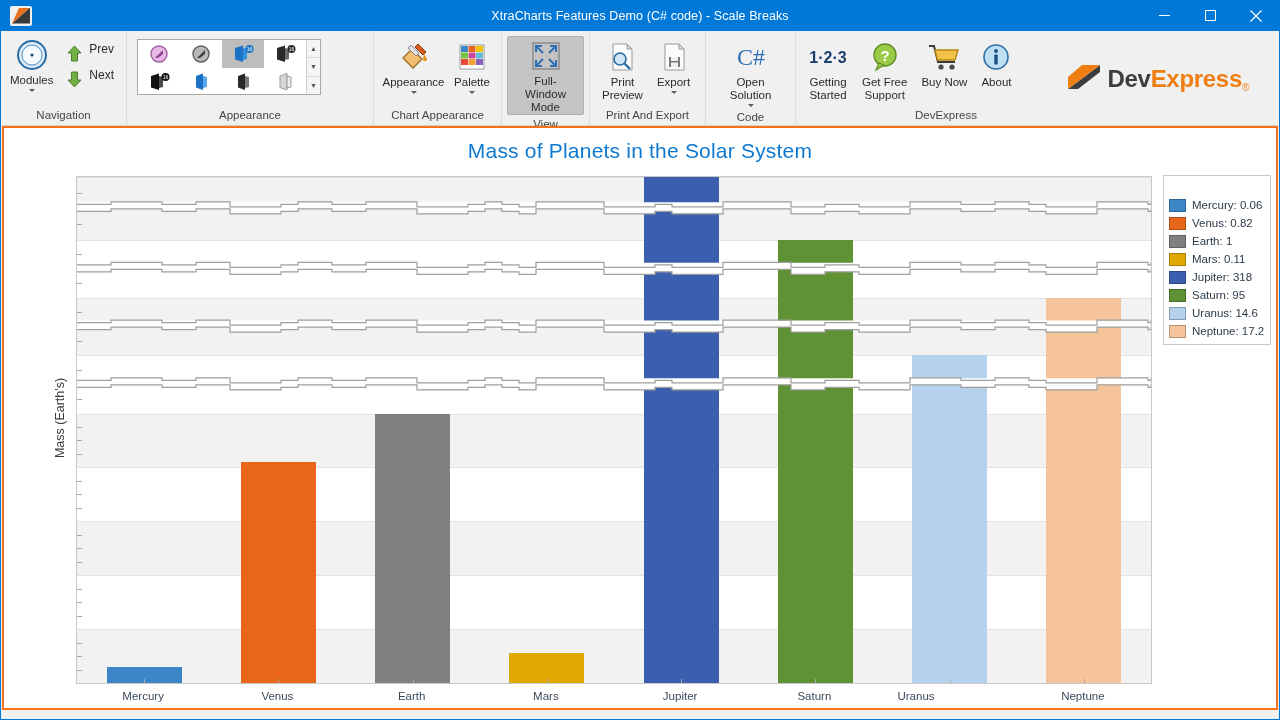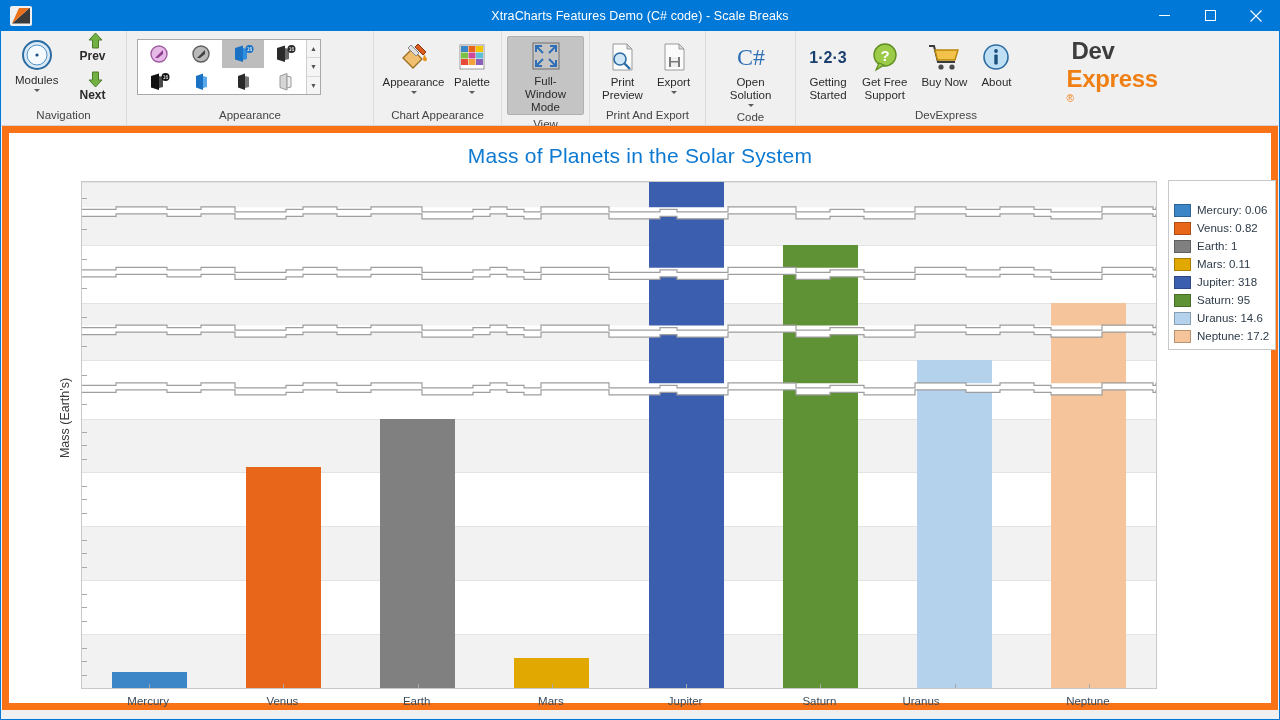--- a/index.html
+++ b/index.html
@@ -37,46 +37,46 @@
             border-right:1px solid #dcdcdc; }
   .rgroup:last-child { border-right:none; }
   .rgroup .gbody { flex:1; display:flex; align-items:flex-start; padding:4px 5px 0 5px; }
   .gcaption { height:20px; line-height:19px; text-align:center; font-size:11.5px;
               color:#444; position:relative; }
 
   .btn { display:flex; flex-direction:column; align-items:center; justify-content:flex-start;
          padding:3px 6px 0 6px; min-width:44px; border:1px solid transparent; border-radius:2px; }
   .btn .lbl { font-size:11.5px; color:#2b2b2b; line-height:13px; text-align:center; margin-top:3px; }
   .btn .ico { height:32px; display:flex; align-items:center; justify-content:center; }
-  .btn.small { flex-direction:column; align-items:flex-end; padding:2px 6px; min-width:0;font-weight:bold; }
+  .btn.small { flex-direction:row; align-items:flex-start; padding:2px 6px; min-width:0; }
   .btn.small .ico { height:20px; width:20px; }
   .btn.small .lbl { margin:0 0 0 5px; font-size:12px; }
   .caret { width:0;height:0;border-left:3.5px solid transparent;border-right:3.5px solid transparent;
            border-top:3.5px solid #5a5a5a; margin-top:2px; }
   .btn.checked { background:#c4c4c4; border-color:#b0b0b0; }
 
   
   .gallery { border:1px solid #a9a9a9; background:#fff; display:flex; height:56px; }
   .gal-items { display:grid; grid-template-columns:repeat(4,42px); grid-template-rows:28px 28px;
                padding:0; }
   .gitem { display:flex; align-items:center; justify-content:center; }
   .gitem.sel { background:#bdbdbd; }
   .gal-scroll { width:14px; border-left:1px solid #cfcfcf; display:flex; flex-direction:column;
                 background:#f5f5f5; }
   .gal-scroll div { flex:1; display:flex; align-items:center; justify-content:center;
                     border-bottom:1px solid #d8d8d8; font-size:7px; color:#555; }
   .gal-scroll div:last-child { border-bottom:none; }
 
   .nav-btns { display:flex; flex-direction:column; justify-content:center; height:62px; padding-left:2px;}
 
-  .dx-logo { display:flex; align-items:flex-start; height:95px; padding:0 18px;flex-direction:column; }
+  .dx-logo { display:flex; align-items:flex-end; height:95px; padding:0 18px; }
 
   
   .chartarea { position:absolute; left:1px; right:1px; top:126px; bottom:9px;
-               background:#fff; border:7px solid #f97316; }
+               background:#fff; border:2px solid #f97316; }
   .chart-title { text-align:center; color:#0d79d1; font-size:21px; padding-top:11px;
                  letter-spacing:.2px; }
   .plotwrap { position:absolute; left:0; top:0; right:0; bottom:0; }
 
   .ylabel { position:absolute; left:16px; top:50%; transform:translateY(-50%) rotate(-90deg);
             transform-origin:center; font-size:12.5px; color:#3b3b3b; white-space:nowrap; }
 
   .ytick { position:absolute; right:0; transform:translateY(-50%); font-size:11.5px;
            color:#3b4a5a; text-align:right; padding-right:6px; }
   .yaxis-col { position:absolute; left:20px; width:46px; top:0; bottom:0; }

